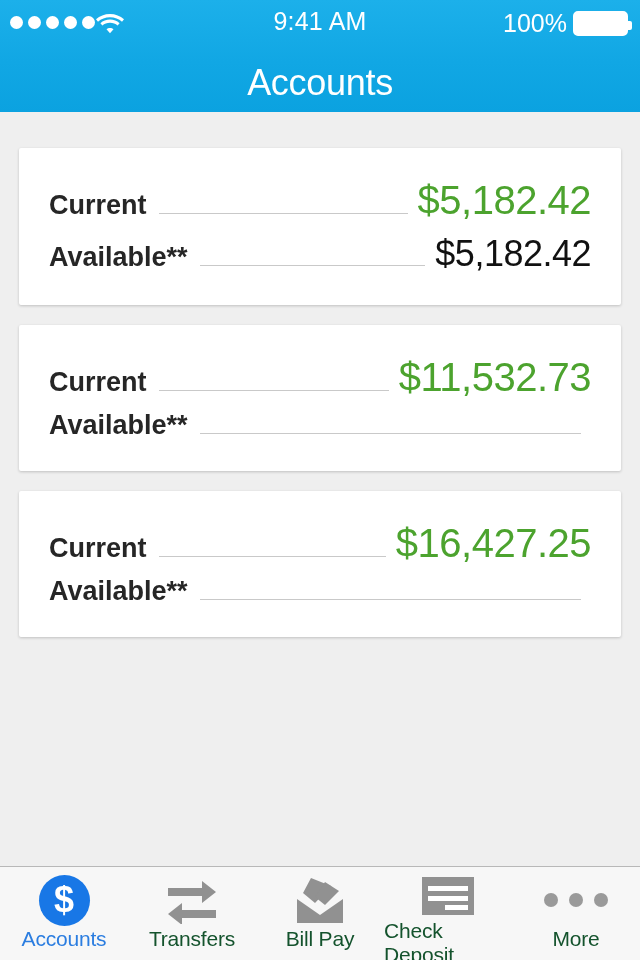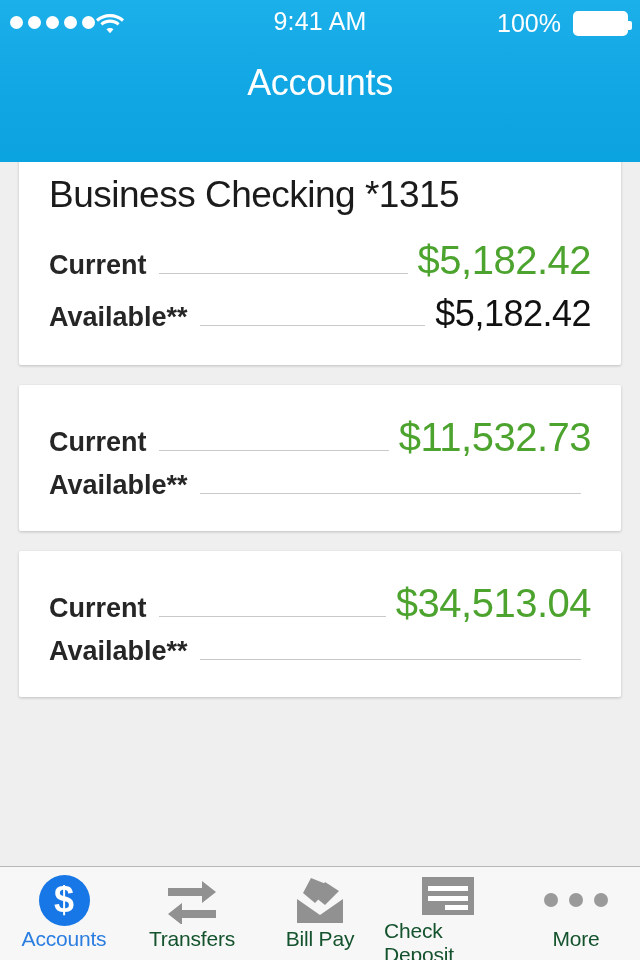--- a/index.html
+++ b/index.html
@@ -12,21 +12,21 @@
   #screen {
     position:relative;
     width:640px; height:960px;
     background:#efefef;
     overflow:hidden;
   }
 
   
   #header {
     position:absolute; top:0; left:0;
-    width:640px; height:162px;
+    width:640px; height:112px;
     background:linear-gradient(180deg,#1cb0ea 0%, #11a7e4 55%, #0ba2e0 100%);
     z-index:10;
   }
   #status-bar {
     position:absolute; top:0; left:0;
     width:640px; height:40px;
   }
   #signal-dots {
     position:absolute; left:10px; top:16px;
     display:flex; gap:5px; align-items:center;
@@ -39,21 +39,21 @@
     position:absolute; left:95px; top:12px;
     width:30px; height:22px;
   }
   #status-time {
     position:absolute; left:0; top:7px;
     width:640px; text-align:center;
     color:#ffffff; font-size:25px; letter-spacing:0.2px;
   }
   #battery-group {
     position:absolute; right:12px; top:9px;
-    display:flex; align-items:center; gap:12px;
+    display:flex; align-items:center; gap:6px;
   }
   #battery-pct { color:#ffffff; font-size:25px; }
   #battery-icon {
     position:relative; width:55px; height:25px;
     border:2px solid #ffffff; border-radius:5px;
     background:#ffffff;
   }
   #battery-icon:after {
     content:""; position:absolute; right:-6px; top:8px;
     width:4px; height:9px; background:#ffffff; border-radius:0 2px 2px 0;
@@ -177,21 +177,20 @@
         <span id="battery-icon"></span>
       </div>
     </div>
 
     <div id="nav-title">Accounts</div>
   </div>
 
   <div id="account-list">
 
     <div class="account-card">
-      <div class="account-name">Business Checking *1315</div>
       <div class="balance-row row-current">
         <span class="balance-label">Current</span>
         <span class="balance-rule"></span>
         <span class="balance-value current">$5,182.42</span>
       </div>
       <div class="balance-row">
         <span class="balance-label">Available**</span>
         <span class="balance-rule"></span>
         <span class="balance-value available">$5,182.42</span>
       </div>
@@ -206,21 +205,21 @@
       <div class="balance-row">
         <span class="balance-label">Available**</span>
         <span class="balance-rule"></span>
       </div>
     </div>
 
     <div class="account-card">
       <div class="balance-row row-current">
         <span class="balance-label">Current</span>
         <span class="balance-rule"></span>
-        <span class="balance-value current">$34,513.04</span>
+        <span class="balance-value current">$16,427.25</span>
       </div>
       <div class="balance-row">
         <span class="balance-label">Available**</span>
         <span class="balance-rule"></span>
       </div>
     </div>
   </div>
 
   <div id="tab-bar">
 

